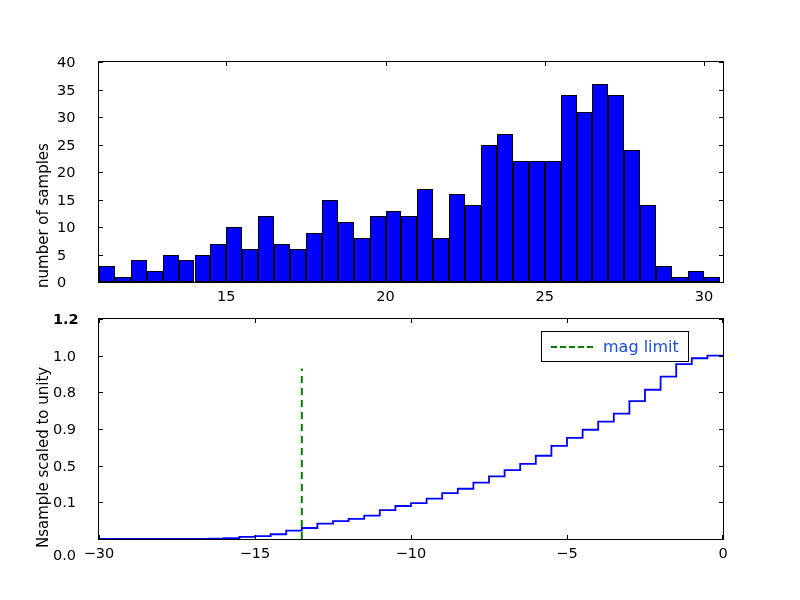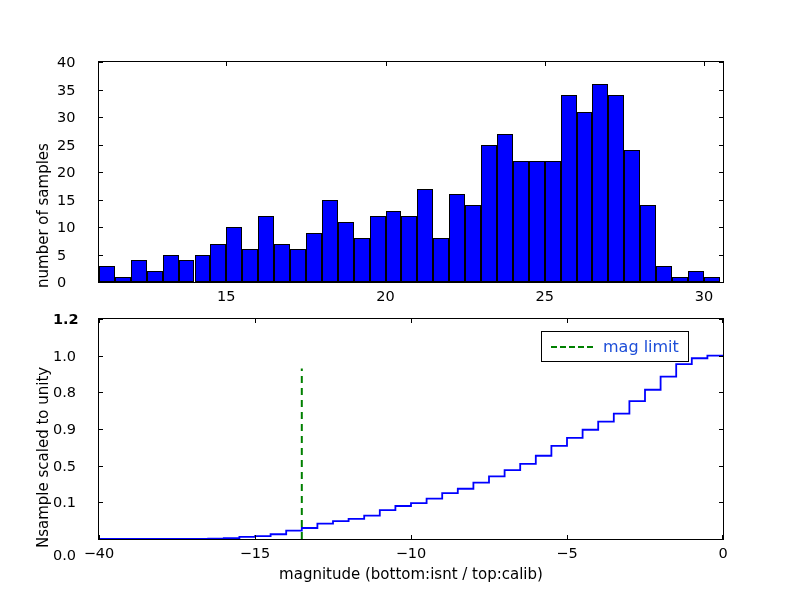--- a/index.html
+++ b/index.html
@@ -231,36 +231,35 @@
         <div class="tick-mark tick-y-right" style="top: 73.3333px;"></div>
         <div class="tick-label-y" style="left: -46px; width: 38px; top: 73.3333px;">0.8</div>
         <div class="tick-mark tick-y-left" style="top: 36.6667px;"></div>
         <div class="tick-mark tick-y-right" style="top: 36.6667px;"></div>
         <div class="tick-label-y" style="left: -46px; width: 38px; top: 36.6667px;">1.0</div>
         <div class="tick-mark tick-y-left" style="top: 0px;"></div>
         <div class="tick-mark tick-y-right" style="top: 0px;"></div>
         <div class="tick-label-y" style="left: -46px; width: 38px; top: 0px; font-weight: bold;">1.2</div>
         <div class="tick-mark tick-x-bot" style="left: 0px;"></div>
         <div class="tick-mark tick-x-top" style="left: 0px;"></div>
-        <div class="tick-label-x" style="left: 0px; top: 226px;">−40</div>
+        <div class="tick-label-x" style="left: 0px; top: 226px;">−30</div>
         <div class="tick-mark tick-x-bot" style="left: 156px;"></div>
         <div class="tick-mark tick-x-top" style="left: 156px;"></div>
         <div class="tick-label-x" style="left: 156px; top: 226px;">−15</div>
         <div class="tick-mark tick-x-bot" style="left: 312px;"></div>
         <div class="tick-mark tick-x-top" style="left: 312px;"></div>
         <div class="tick-label-x" style="left: 312px; top: 226px;">−10</div>
         <div class="tick-mark tick-x-bot" style="left: 468px;"></div>
         <div class="tick-mark tick-x-top" style="left: 468px;"></div>
         <div class="tick-label-x" style="left: 468px; top: 226px;">−5</div>
         <div class="tick-mark tick-x-bot" style="left: 623px;"></div>
         <div class="tick-mark tick-x-top" style="left: 623px;"></div>
         <div class="tick-label-x" style="left: 624px; top: 226px;">0</div>
       </div>
   </div>
 
   <div class="legend" style="left:541px; top:331px;">
     <span class="legend-dash"></span>
     <span class="legend-label">mag limit</span>
   </div>
 
-  <div class="axis-label-x" style="left:161px; top:565px; width:500px;">magnitude (bottom:isnt / top:calib)</div>
 
 </div>
 
 </body></html>

